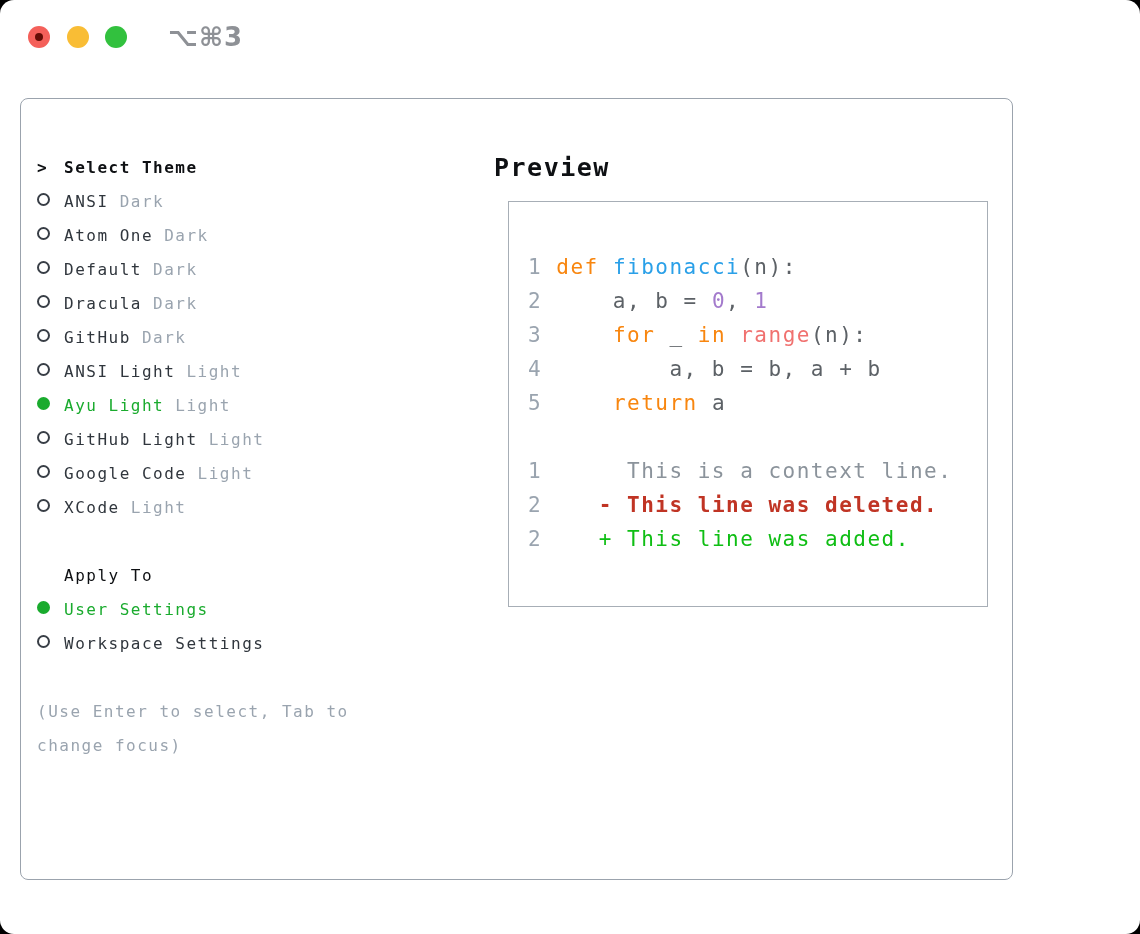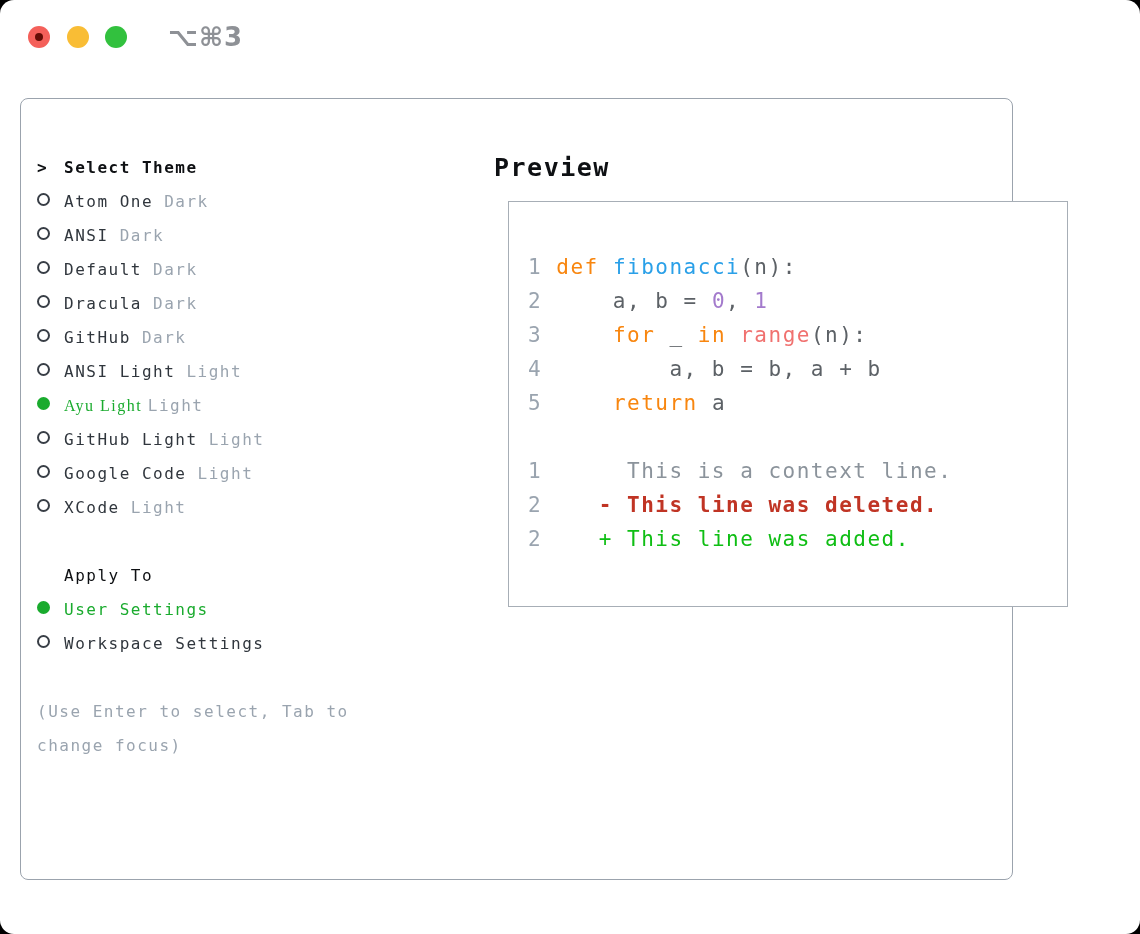--- a/index.html
+++ b/index.html
@@ -51,32 +51,32 @@
   }
   .indent{display:inline-block;width:27px;}
   .heading-row{font-weight:700;color:var(--heading-black);}
   .apply-heading{color:var(--heading-black);}
   .marker{
     display:inline-block;width:13px;height:13px;border-radius:50%;
     border:2px solid var(--ring-dark);margin-right:14px;vertical-align:1px;
   }
   .marker.sel{border-color:var(--selected-green);background:var(--selected-green);}
   .t-name{color:var(--name-dark);}
-  .t-name.sel{color:var(--selected-green);font-family:Liberation Serif, serif;}
+  .t-name.sel{color:var(--selected-green);}
   .t-variant{color:var(--muted-gray);}
   .opt-label{color:var(--name-dark);}
   .opt-label.sel{color:var(--selected-green);}
   .hint-row{color:var(--muted-gray);}
   
   .preview-heading{
     position:absolute;left:473px;top:52px;height:34px;line-height:34px;
     font-size:25px;font-weight:700;letter-spacing:1.5px;color:var(--heading-black);
   }
   .preview-box{
-    position:absolute;left:487px;top:102px;width:560px;height:406px;
+    position:absolute;left:487px;top:102px;width:480px;height:406px;
     border:1.5px solid var(--preview-border);background:#fff;
   }
   .code{padding:48px 14px 0 19px;}
   .code .row{font-size:21px;}
   .s-ln{color:var(--line-number);}
   .s-tx{color:var(--code-text);}
   .s-kw{color:var(--keyword-orange);}
   .s-fn{color:var(--function-blue);}
   .s-num{color:var(--number-purple);}
   .s-rng{color:var(--builtin-coral);}
@@ -97,22 +97,22 @@
     <span class="tl green"></span>
     <span class="shortcut">⌥⌘3</span>
   </div>
 
   <div class="panel">
 
     <div class="left-col">
       <div class="row heading-row"><span class="prefix">&gt;</span><span>Select Theme</span></div>
 
       <div id="theme-list">
+          <div class="row theme-row"><span class="marker"></span><span class="t-name">ANSI </span><span class="t-variant">Dark</span></div>
           <div class="row theme-row"><span class="marker"></span><span class="t-name">Atom One </span><span class="t-variant">Dark</span></div>
-          <div class="row theme-row"><span class="marker"></span><span class="t-name">ANSI </span><span class="t-variant">Dark</span></div>
           <div class="row theme-row"><span class="marker"></span><span class="t-name">Default </span><span class="t-variant">Dark</span></div>
           <div class="row theme-row"><span class="marker"></span><span class="t-name">Dracula </span><span class="t-variant">Dark</span></div>
           <div class="row theme-row"><span class="marker"></span><span class="t-name">GitHub </span><span class="t-variant">Dark</span></div>
           <div class="row theme-row"><span class="marker"></span><span class="t-name">ANSI Light </span><span class="t-variant">Light</span></div>
           <div class="row theme-row"><span class="marker sel"></span><span class="t-name sel">Ayu Light </span><span class="t-variant">Light</span></div>
           <div class="row theme-row"><span class="marker"></span><span class="t-name">GitHub Light </span><span class="t-variant">Light</span></div>
           <div class="row theme-row"><span class="marker"></span><span class="t-name">Google Code </span><span class="t-variant">Light</span></div>
           <div class="row theme-row"><span class="marker"></span><span class="t-name">XCode </span><span class="t-variant">Light</span></div>
         </div>
 

